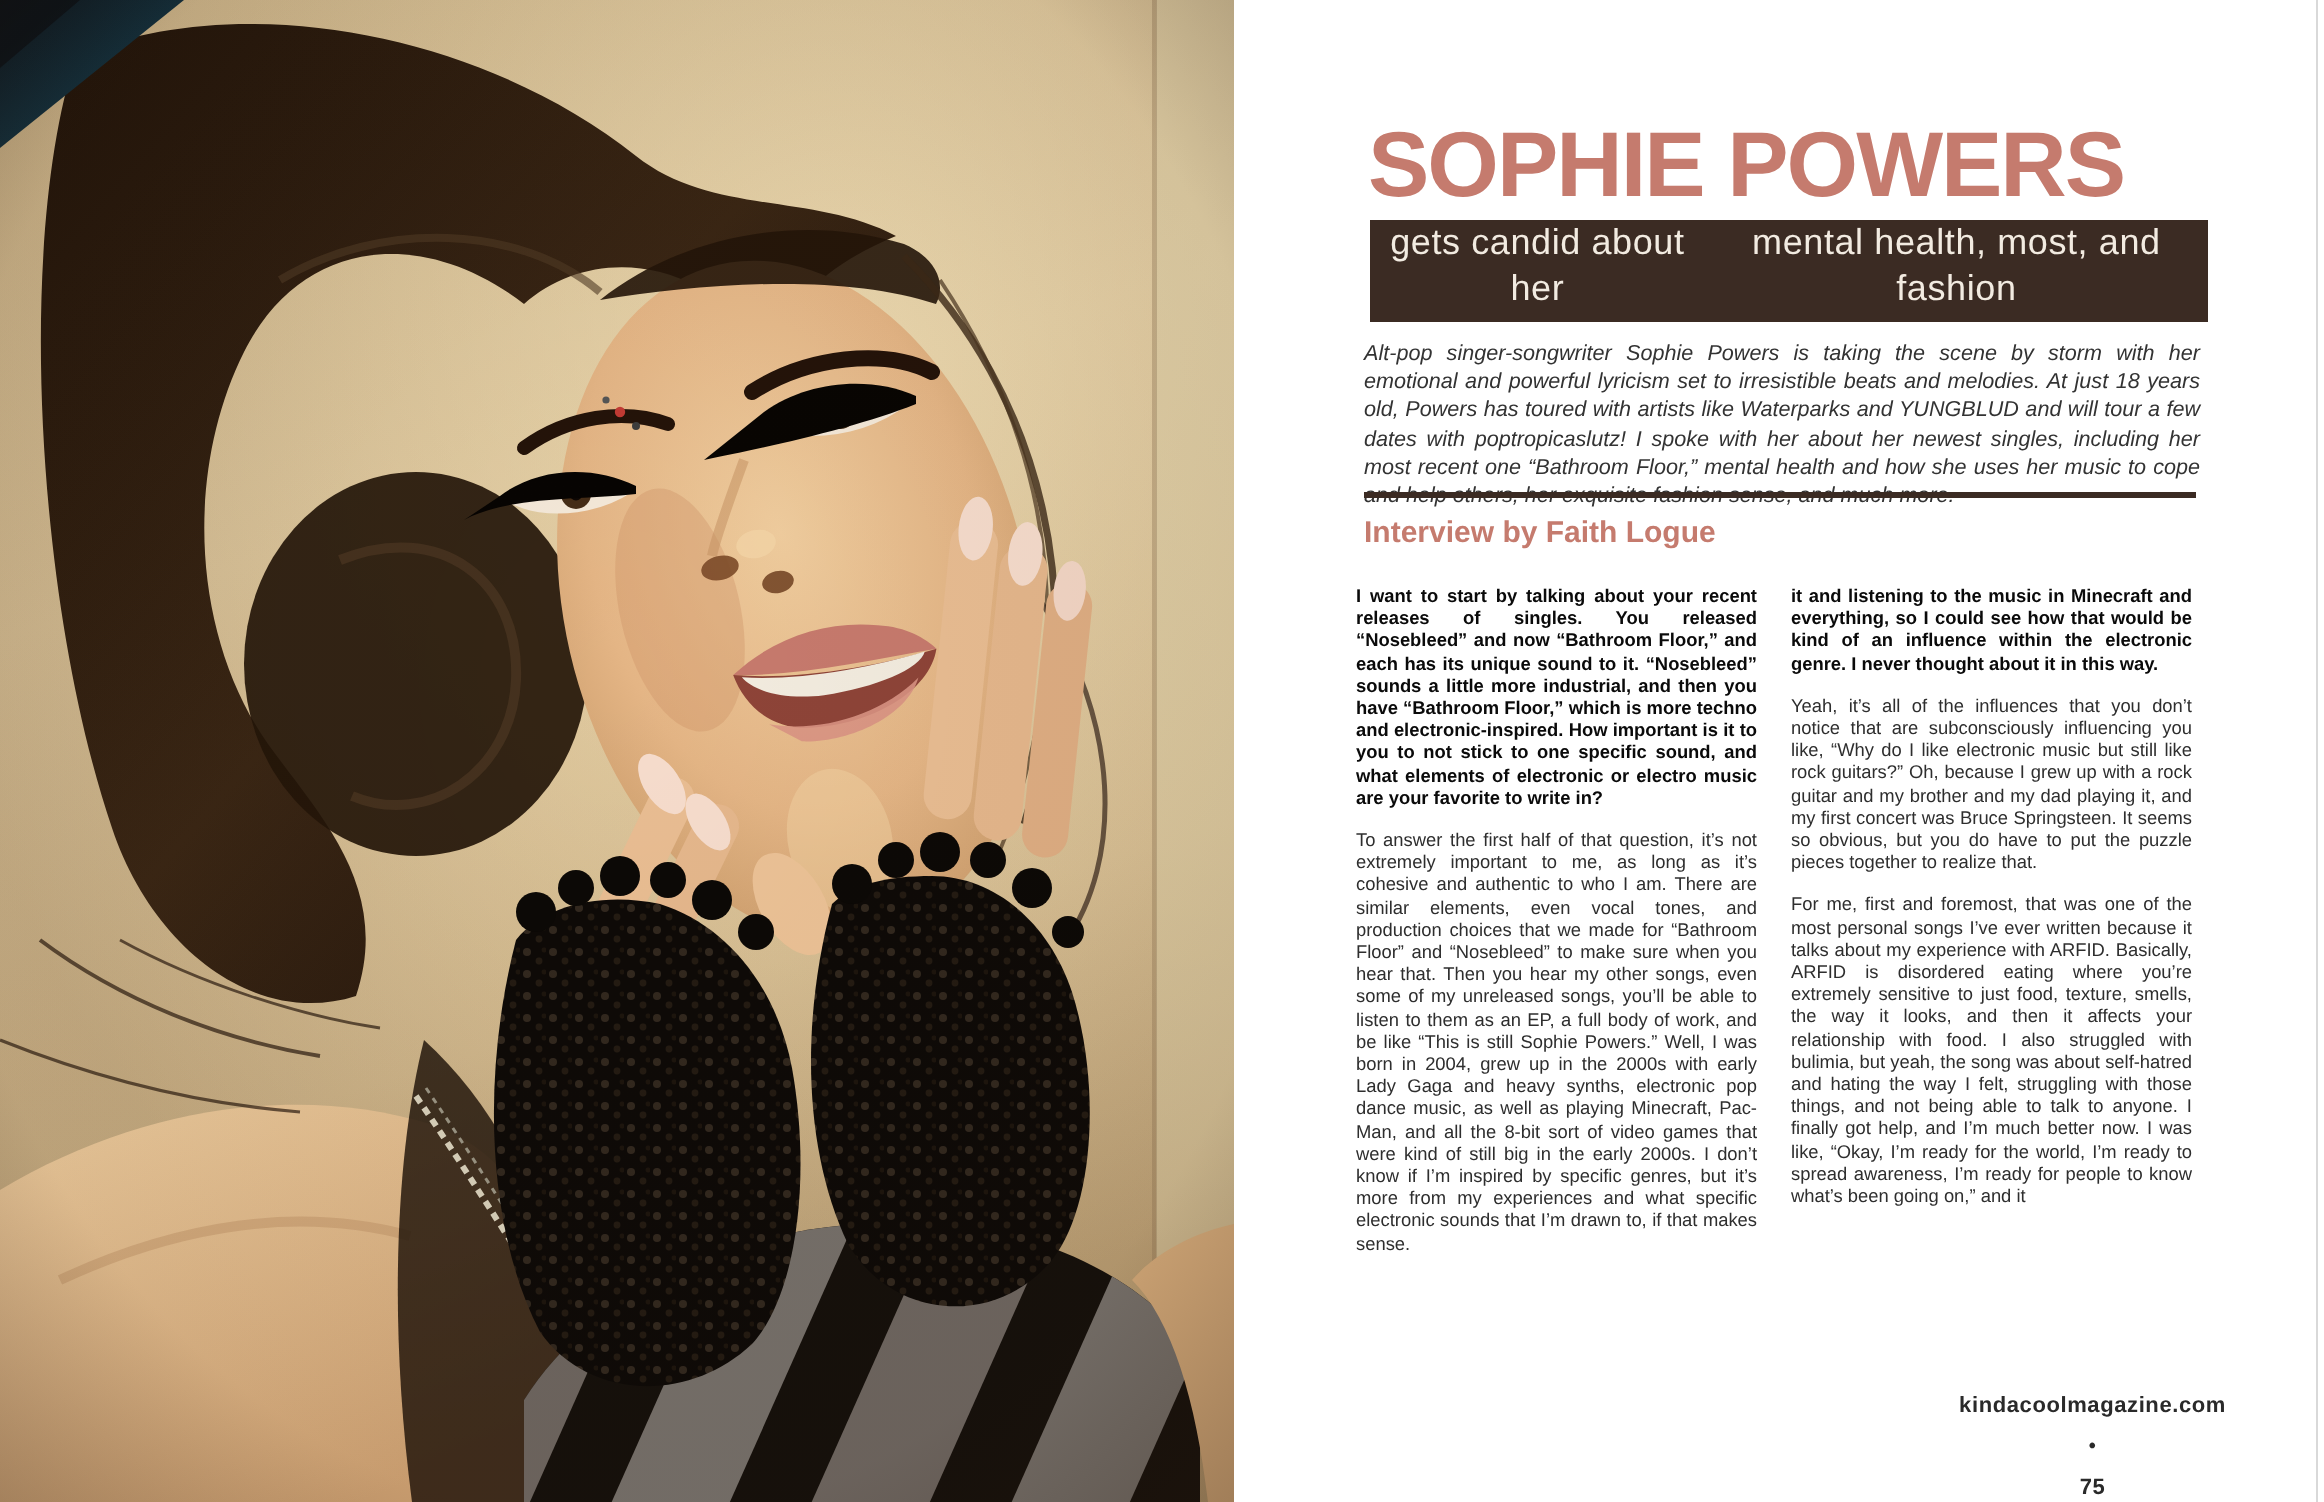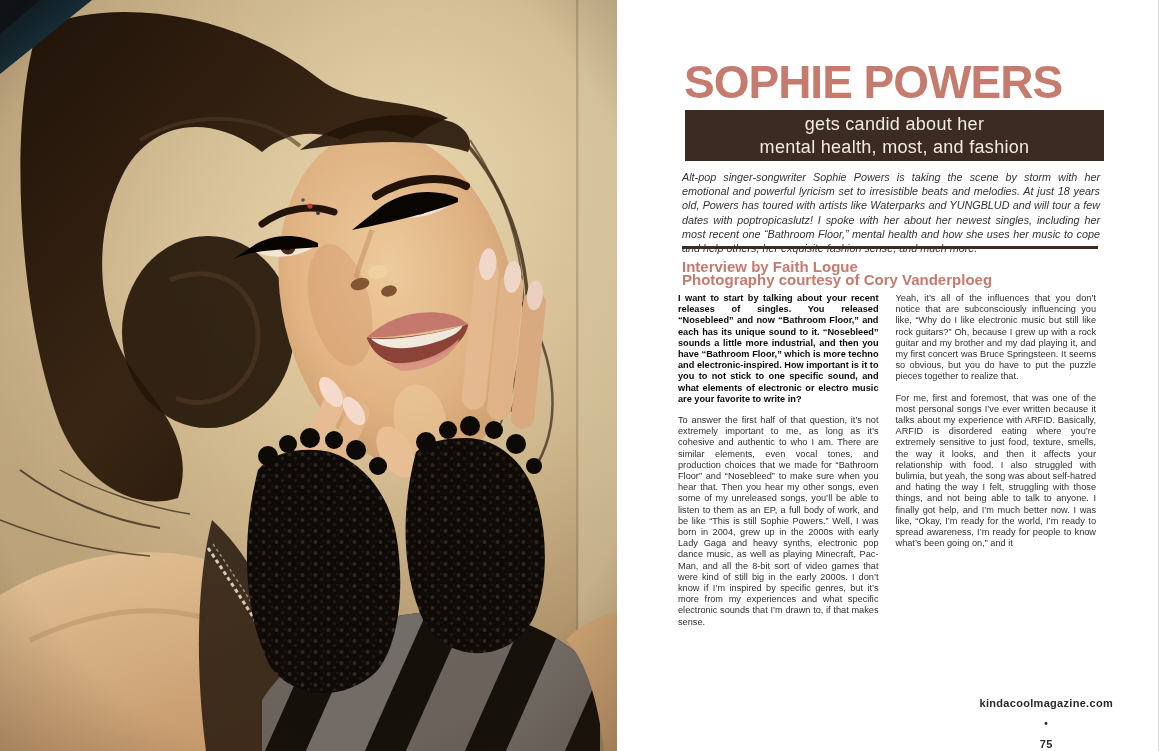--- a/index.html
+++ b/index.html
@@ -12,21 +12,21 @@
   .spread{position:relative;width:1162px;height:581px;display:flex;}
   
   .photo-pane{position:relative;width:617px;height:751px;flex:0 0 617px;overflow:hidden;background:#d5bd93;}
   .photo-pane svg{display:block;}
   
   .page-pane{position:relative;flex:1;background:#ffffff;}
   .page-edge{position:absolute;top:0;right:3px;width:1px;height:751px;background:#d9d9d9;}
   .title{position:absolute;left:67px;top:58px;width:422px;white-space:nowrap;
     font-size:46px;line-height:48px;font-weight:bold;letter-spacing:-1px;color:var(--accent);}
   .banner{position:absolute;left:68px;top:110px;width:419px;height:51px;background:var(--banner);
-    color:#f2ebe1;text-align:center;display:flex;flex-direction:column;justify-content:center;
+    color:#f2ebe1;text-align:center;display:flex;flex-direction:row;justify-content:center;
     font-size:18px;line-height:23px;letter-spacing:.3px;font-weight:400;}
   .intro{position:absolute;left:65px;top:170px;width:418px;font-style:italic;font-size:10.8px;
     line-height:14.2px;text-align:justify;color:#333333;}
   .rule{position:absolute;left:65px;top:246px;width:416px;height:3px;background:var(--banner);}
   .credits{position:absolute;left:65px;top:260px;width:418px;color:var(--accent);
     font-weight:bold;font-size:15px;line-height:13px;}
   .columns{position:absolute;left:61px;top:293px;width:418px;display:flex;gap:17px;}
   .col{flex:1;min-width:0;}
   .col p{margin:0 0 10px 0;font-size:9.2px;line-height:11.2px;text-align:justify;color:#2e2e2e;}
   .col p.q{font-weight:bold;color:#0a0a0a;}
@@ -236,29 +236,29 @@
       <span>gets candid about her</span>
       <span>mental health, most, and fashion</span>
     </div>
 
     <div class="intro">Alt-pop singer-songwriter Sophie Powers is taking the scene by storm with her emotional and powerful lyricism set to irresistible beats and melodies. At just 18 years old, Powers has toured with artists like Waterparks and YUNGBLUD and will tour a few dates with poptropicaslutz! I spoke with her about her newest singles, including her most recent one “Bathroom Floor,” mental health and how she uses her music to cope and help others, her exquisite fashion sense, and much more.</div>
 
     <div class="rule"></div>
 
     <div class="credits">
       <div>Interview by Faith Logue</div>
-      <div>Photography courtesy of Cory Vanderploeg</div>
     </div>
 
     <div class="columns">
       <div class="col">
         <p class="q">I want to start by talking about your recent releases of singles. You released “Nosebleed” and now “Bathroom Floor,” and each has its unique sound to it. “Nosebleed” sounds a little more industrial, and then you have “Bathroom Floor,” which is more techno and electronic-inspired. How important is it to you to not stick to one specific sound, and what elements of electronic or electro music are your favorite to write in?</p>
         <p class="a">To answer the first half of that question, it’s not extremely important to me, as long as it’s cohesive and authentic to who I am. There are similar elements, even vocal tones, and production choices that we made for “Bathroom Floor” and “Nosebleed” to make sure when you hear that. Then you hear my other songs, even some of my unreleased songs, you’ll be able to listen to them as an EP, a full body of work, and be like “This is still Sophie Powers.” Well, I was born in 2004, grew up in the 2000s with early Lady Gaga and heavy synths, electronic pop dance music, as well as playing Minecraft, Pac-Man, and all the 8-bit sort of video games that were kind of still big in the early 2000s. I don’t know if I’m inspired by specific genres, but it’s more from my experiences and what specific electronic sounds that I’m drawn to, if that makes sense.</p>
       </div>
       <div class="col">
+        <p class="q">it and listening to the music in Minecraft and everything, so I could see how that would be kind of an influence within the electronic genre. I never thought about it in this way.</p>
         <p class="a">Yeah, it’s all of the influences that you don’t notice that are subconsciously influencing you like, “Why do I like electronic music but still like rock guitars?” Oh, because I grew up with a rock guitar and my brother and my dad playing it, and my first concert was Bruce Springsteen. It seems so obvious, but you do have to put the puzzle pieces together to realize that.</p>
         <p class="a">For me, first and foremost, that was one of the most personal songs I’ve ever written because it talks about my experience with ARFID. Basically, ARFID is disordered eating where you’re extremely sensitive to just food, texture, smells, the way it looks, and then it affects your relationship with food. I also struggled with bulimia, but yeah, the song was about self-hatred and hating the way I felt, struggling with those things, and not being able to talk to anyone. I finally got help, and I’m much better now. I was like, “Okay, I’m ready for the world, I’m ready to spread awareness, I’m ready for people to know what’s been going on,” and it</p>
       </div>
     </div>
 
     <div class="footer">
       <span>kindacoolmagazine.com</span>
       <span class="dot">•</span>
       <span>75</span>
     </div>

